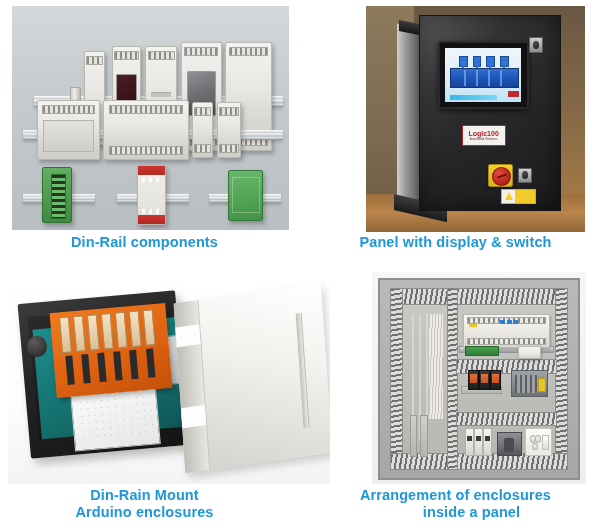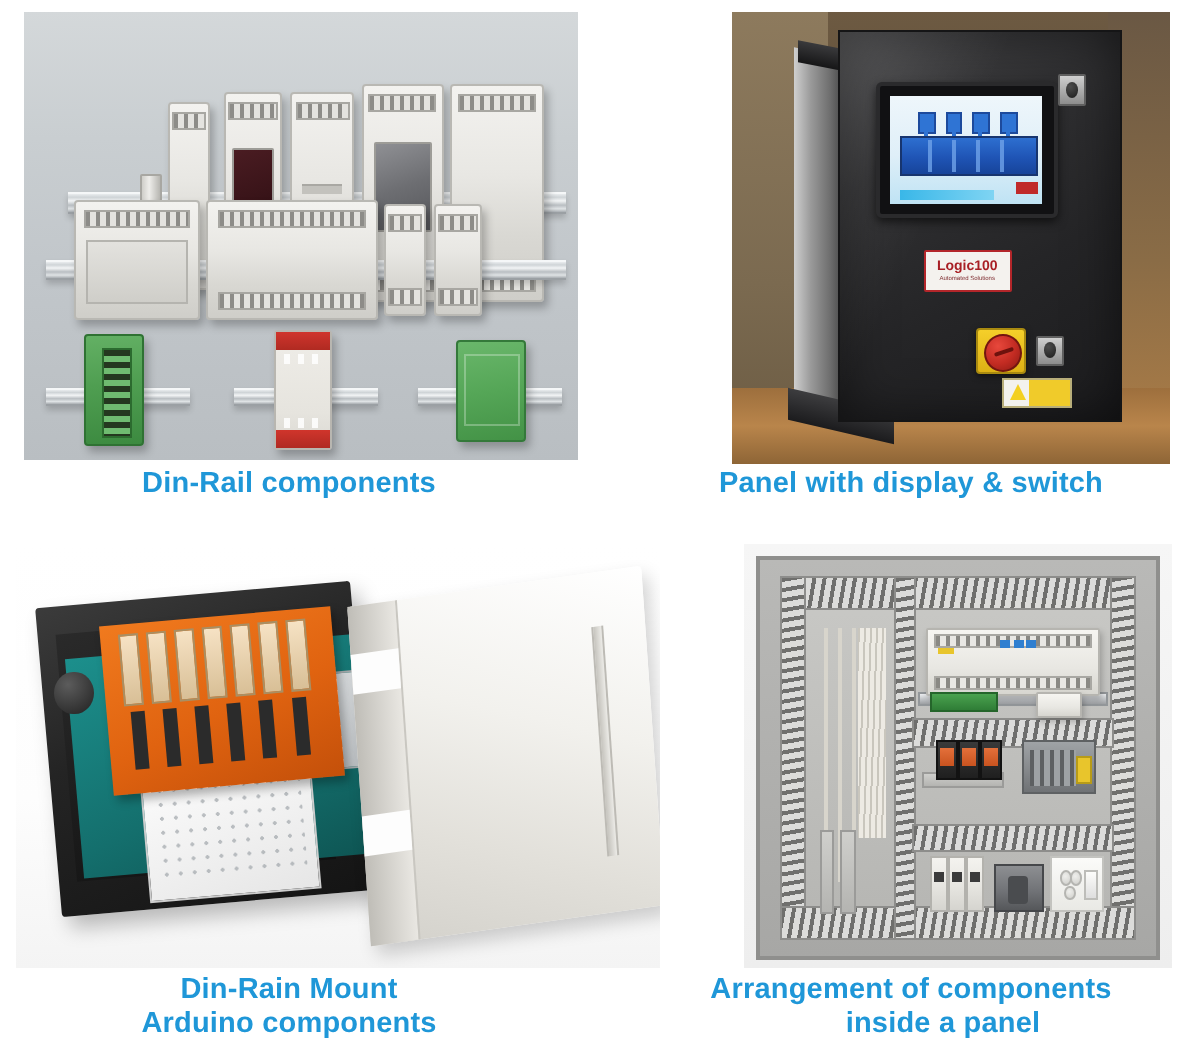--- a/index.html
+++ b/index.html
@@ -560,21 +560,21 @@
       <div class="ard-cap"></div>
 
       <div class="ard-cover">
         <div class="lip"></div>
         <div class="notch" style="top:14%;"></div>
         <div class="notch" style="top:62%;"></div>
         <div class="groove"></div>
       </div>
     </div>
     <div class="caption" style="left:0;top:487px;width:289px;">Din-Rain Mount</div>
-    <div class="caption" style="left:0;top:504px;width:289px;">Arduino components</div>
+    <div class="caption" style="left:0;top:504px;width:289px;">Arduino enclosures</div>
   </div>
 
   <div class="cell">
     <div class="photo" id="photo-interior">
       <div class="pan-frame">
         <div class="pan-back">
 
           <div class="duct" style="left:0;top:0;right:0;height:8%;"></div>
           <div class="duct duct-v" style="left:0;top:0;width:6%;bottom:0;"></div>
           <div class="duct duct-v" style="right:0;top:0;width:6%;bottom:0;"></div>
@@ -633,17 +633,17 @@
           <div class="sockbox" style="left:76%;top:77%;width:14%;height:14%;">
             <div class="sk" style="left:14%;top:24%;width:16%;height:22%;"></div>
             <div class="sk" style="left:34%;top:24%;width:16%;height:22%;"></div>
             <div class="sk" style="left:24%;top:54%;width:16%;height:22%;"></div>
             <div class="swt"></div>
           </div>
 
         </div>
       </div>
     </div>
-    <div class="caption" style="left:311px;top:487px;width:289px;">Arrangement of components</div>
+    <div class="caption" style="left:311px;top:487px;width:289px;">Arrangement of enclosures</div>
     <div class="caption" style="left:327px;top:504px;width:289px;">inside a panel</div>
   </div>
 
 </div>
 
 </body></html>

